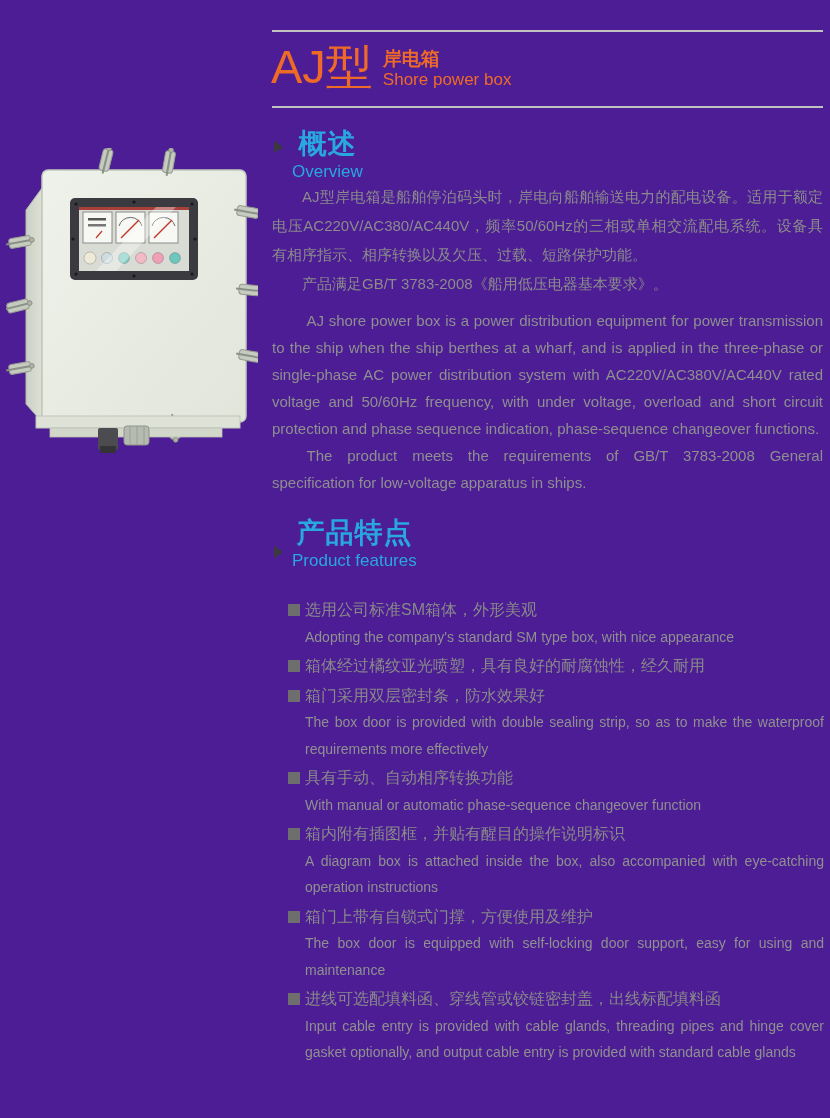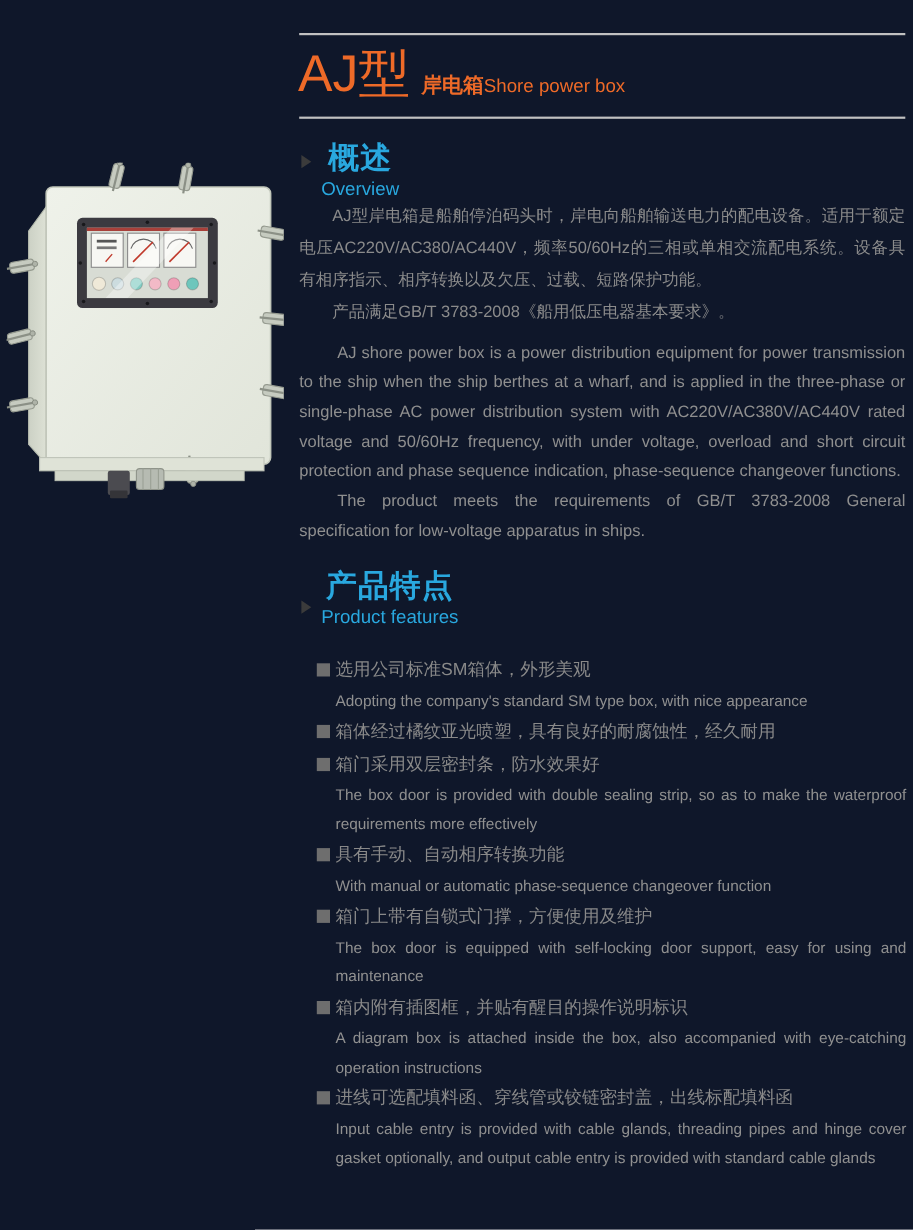--- a/index.html
+++ b/index.html
@@ -1,28 +1,28 @@
 <!DOCTYPE html>
 <html><head>
 <meta charset="utf-8">
 <style>
   html,body { margin:0; padding:0; background:#ffffff; }
   .page {
-    position:relative; width:830px; height:1118px; background:#0f172a;
+    position:relative; width:830px; height:1118px; background:#4c1d95;
     font-family:"Liberation Sans", sans-serif; overflow:hidden;
     color:#8b8b8b;
   }
   .rule { position:absolute; left:272px; width:551px; height:2px; background:#c1c1c1; }
   #rule-top { top:30px; }
   #rule-title { top:106px; }
 
   
   #title-block { position:absolute; left:271px; top:41px; display:flex; align-items:flex-end; gap:10px; }
   .model-name { font-size:47px; line-height:52px; color:#ee6a28; letter-spacing:0px; }
-  .title-sub { display:flex; flex-direction:row; justify-content:flex-end; padding-bottom:3px;align-items:center; }
+  .title-sub { display:flex; flex-direction:column; justify-content:flex-end; padding-bottom:3px; }
   .title-sub-cn { font-size:19px; font-weight:bold; color:#ee6a28; line-height:22px; }
   .title-sub-en { font-size:17px; color:#ee6a28; line-height:20px; }
 
   
   .sec-header { position:absolute; left:292px;text-align:center; }
   .sec-tri { position:absolute; left:274px; width:0; height:0;
     border-left:9px solid #3b3b3b; border-top:6px solid transparent; border-bottom:6px solid transparent; }
   .sec-cn { font-size:28px; font-weight:bold; color:#29a8df; line-height:32px; letter-spacing:1px; }
   .sec-en { font-size:17px; color:#29a8df; line-height:21px; margin-top:1px; }
 
@@ -186,26 +186,26 @@
     </div>
     <div class="feat-item">
       <div class="feat-cn"><span class="sq-bullet"></span><span>箱门采用双层密封条，防水效果好</span></div>
       <div class="feat-en">The box door is provided with double sealing strip, so as to make the waterproof requirements more effectively</div>
     </div>
     <div class="feat-item">
       <div class="feat-cn"><span class="sq-bullet"></span><span>具有手动、自动相序转换功能</span></div>
       <div class="feat-en">With manual or automatic phase-sequence changeover function</div>
     </div>
     <div class="feat-item">
+      <div class="feat-cn"><span class="sq-bullet"></span><span>箱内附有插图框，并贴有醒目的操作说明标识</span></div>
+      <div class="feat-en">A diagram box is attached inside the box, also accompanied with eye-catching operation instructions</div>
+    </div>
+    <div class="feat-item">
       <div class="feat-cn"><span class="sq-bullet"></span><span>箱门上带有自锁式门撑，方便使用及维护</span></div>
       <div class="feat-en">The box door is equipped with self-locking door support, easy for using and maintenance</div>
     </div>
     <div class="feat-item">
-      <div class="feat-cn"><span class="sq-bullet"></span><span>箱内附有插图框，并贴有醒目的操作说明标识</span></div>
-      <div class="feat-en">A diagram box is attached inside the box, also accompanied with eye-catching operation instructions</div>
-    </div>
-    <div class="feat-item">
       <div class="feat-cn"><span class="sq-bullet"></span><span>进线可选配填料函、穿线管或铰链密封盖，出线标配填料函</span></div>
       <div class="feat-en">Input cable entry is provided with cable glands, threading pipes and hinge cover gasket optionally, and output cable entry is provided with standard cable glands</div>
     </div>
   </div>
 
 </div>
 
 </body></html>

